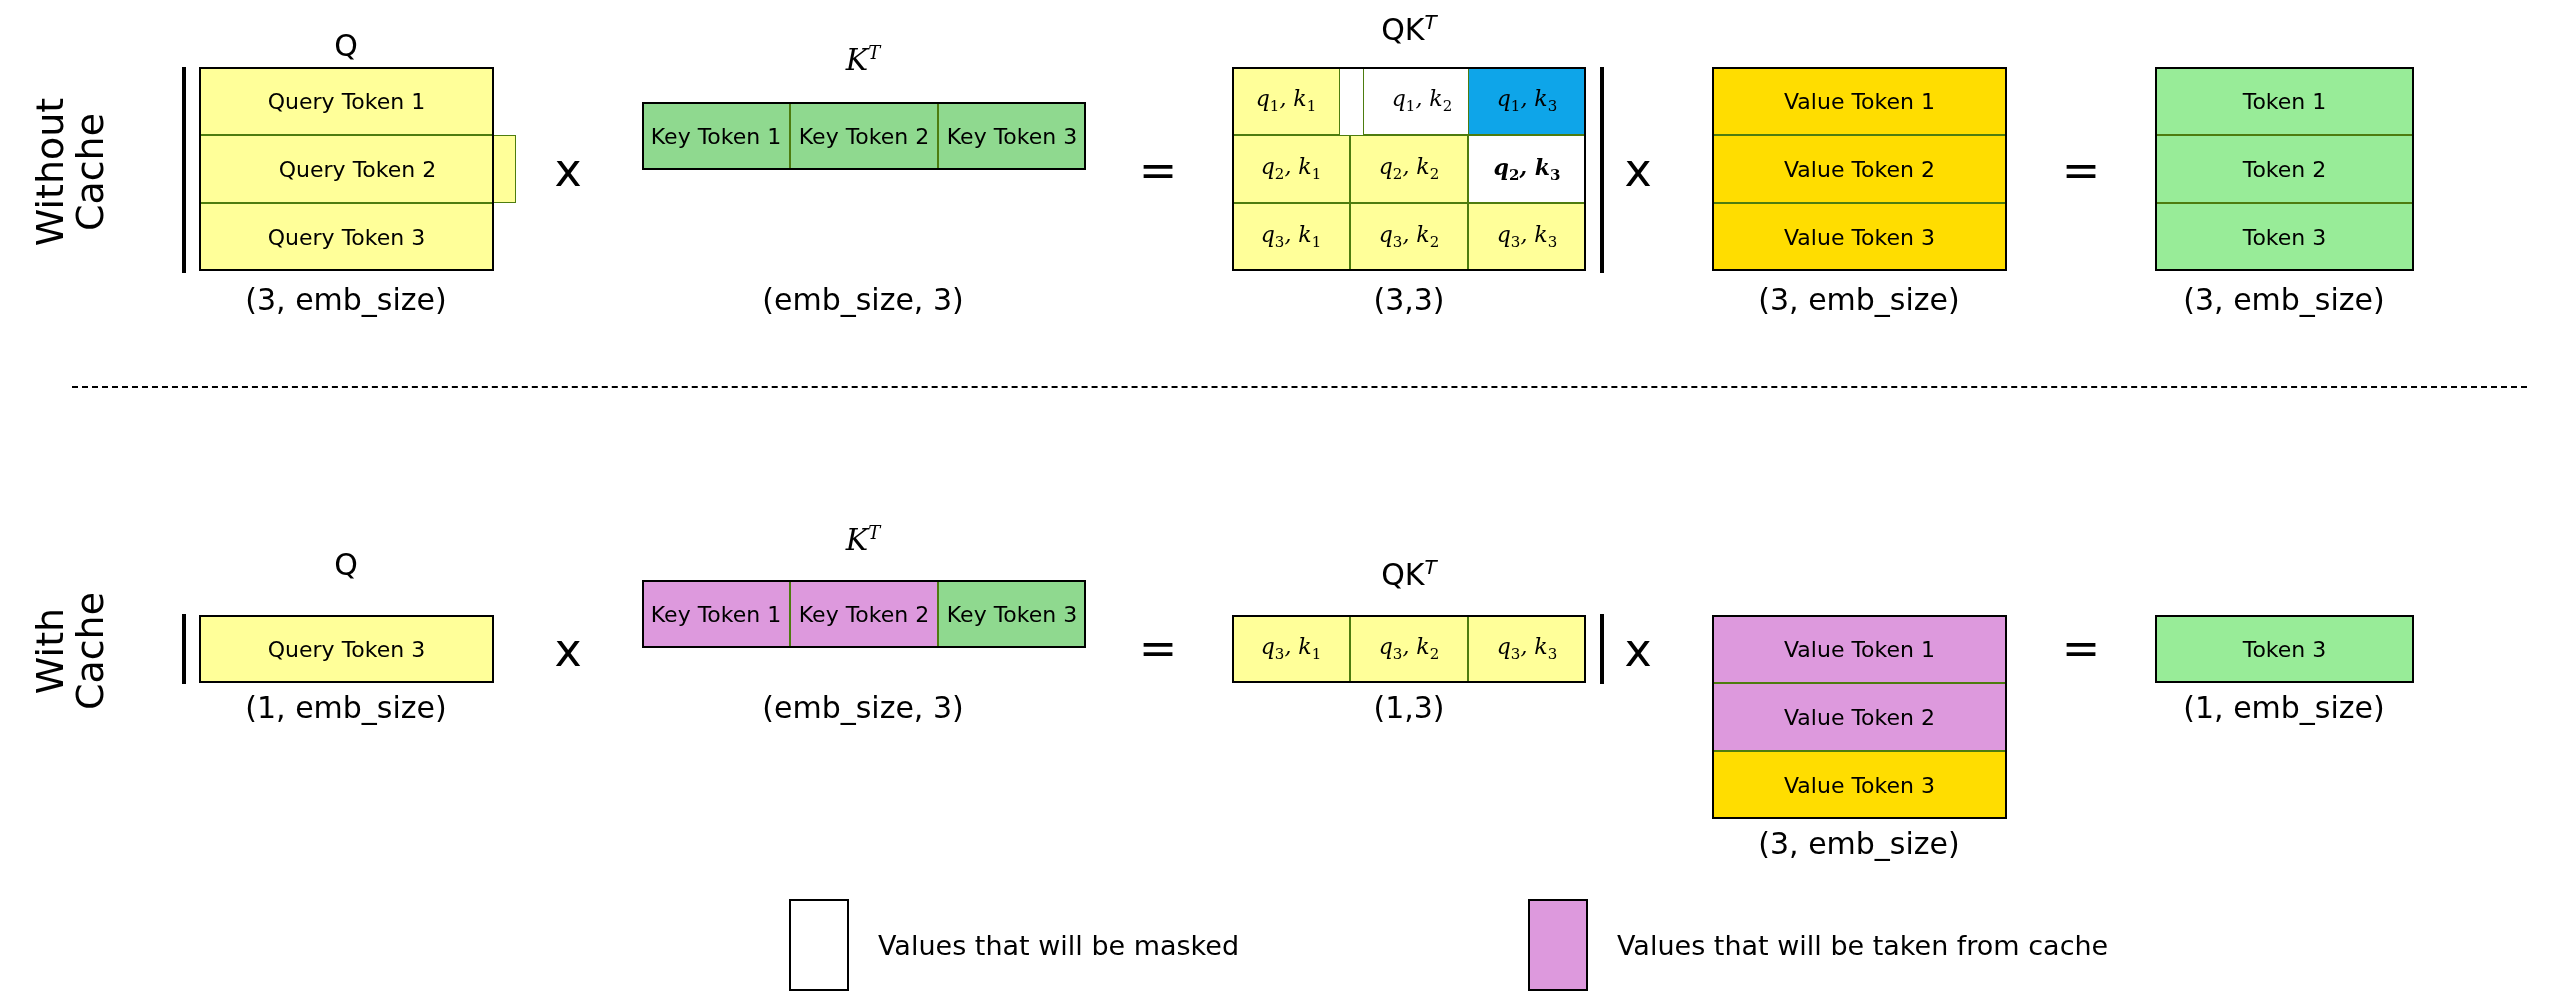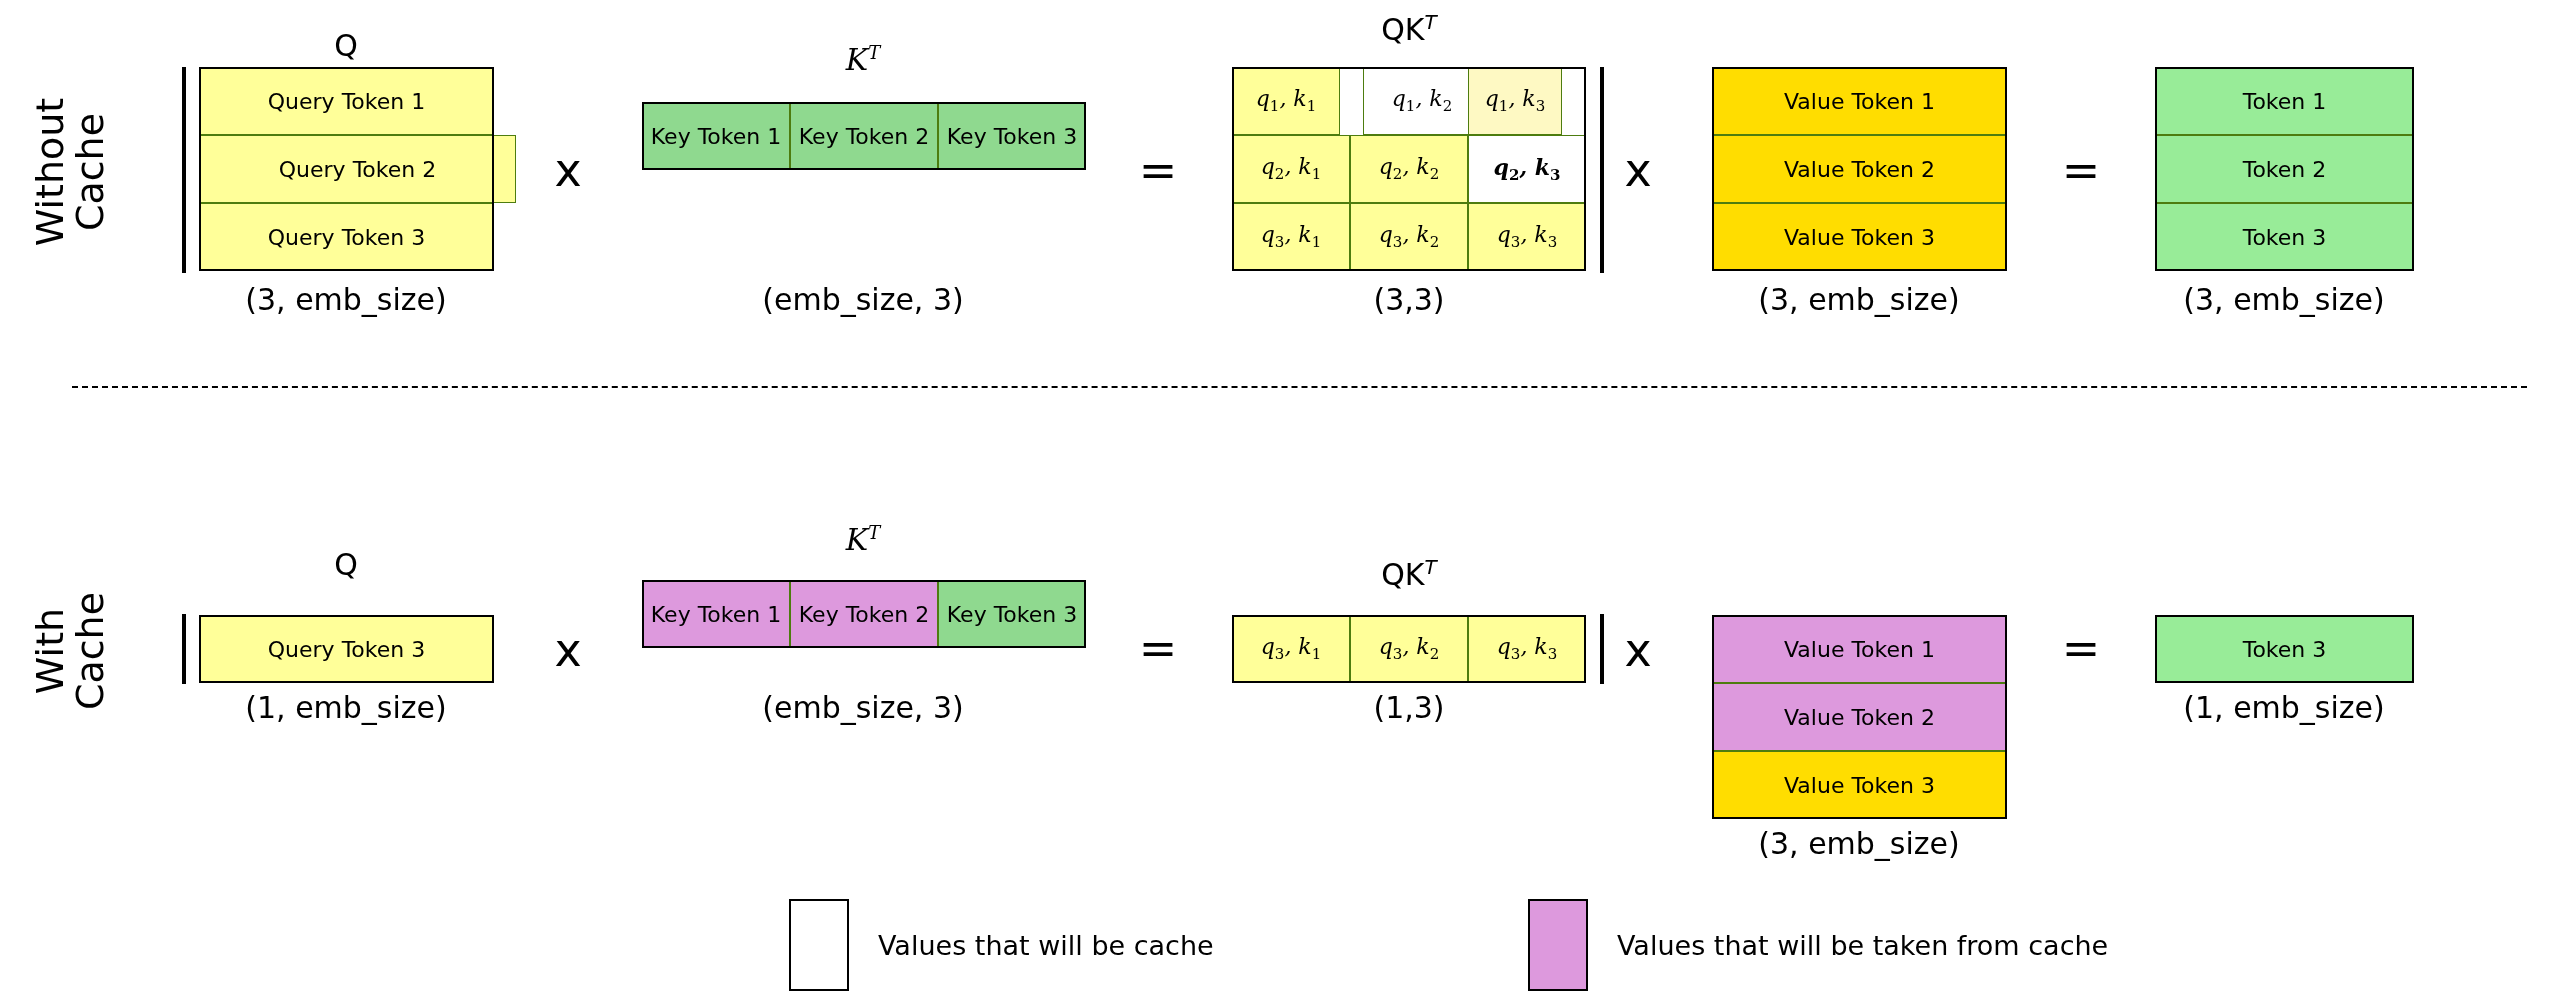--- a/index.html
+++ b/index.html
@@ -68,21 +68,21 @@
   <div class="op" style="left:1158px; top:170px;">=</div>
 
   <div class="title qk" style="left:1409px; top:10px;"><span>QK</span><sup>T</sup></div>
   <div id="top-qk">
       <div class="cell" style="left: 1232px; top: 67px; width: 108px; height: 68px; background: rgb(255, 255, 153);">
         <span class="math">q<sub>1</sub>, k<sub>1</sub></span>
       </div>
       <div class="cell" style="left: 1350px; top: 67px; width: 118px; height: 68px; background: rgb(255, 255, 255); margin-left: 13px;">
         <span class="math">q<sub>1</sub>, k<sub>2</sub></span>
       </div>
-      <div class="cell" style="left: 1468px; top: 67px; width: 94px; height: 68px; background: #fef9c3;">
+      <div class="cell" style="left: 1468px; top: 67px; width: 118px; height: 68px; background: #0ea5e9;">
         <span class="math">q<sub>1</sub>, k<sub>3</sub></span>
       </div>
       <div class="cell" style="left: 1232px; top: 135px; width: 118px; height: 68px; background: rgb(255, 255, 153);">
         <span class="math">q<sub>2</sub>, k<sub>1</sub></span>
       </div>
       <div class="cell" style="left: 1350px; top: 135px; width: 118px; height: 68px; background: rgb(255, 255, 153);">
         <span class="math">q<sub>2</sub>, k<sub>2</sub></span>
       </div>
       <div class="cell" style="left: 1468px; top: 135px; width: 118px; height: 68px; background: rgb(255, 255, 255); font-weight: bold;">
         <span class="math">q<sub>2</sub>, k<sub>3</sub></span>
@@ -209,16 +209,16 @@
       <div class="cell" style="left: 2155px; top: 615px; width: 259px; height: 68px; background: rgb(152, 236, 152);">
         <span>Token 3</span>
       </div>
       <div class="box" style="left: 2155px; top: 615px; width: 259px; height: 68px;"></div>
     </div>
   <div class="lbl" style="left:2284px; top:690px;">(1, emb_size)</div>
 </div>
 
 <div>
   <div class="legend-swatch" id="legend-swatch-0" style="left: 789px; top: 899px; background: rgb(255, 255, 255);"></div>
-  <div class="legend-text" style="left:878px; top:945px;">Values that will be cache</div>
+  <div class="legend-text" style="left:878px; top:945px;">Values that will be masked</div>
   <div class="legend-swatch" id="legend-swatch-1" style="left: 1528px; top: 899px; background: rgb(221, 153, 221);"></div>
   <div class="legend-text" style="left:1617px; top:945px;">Values that will be taken from cache</div>
 </div>
 
 </body></html>

